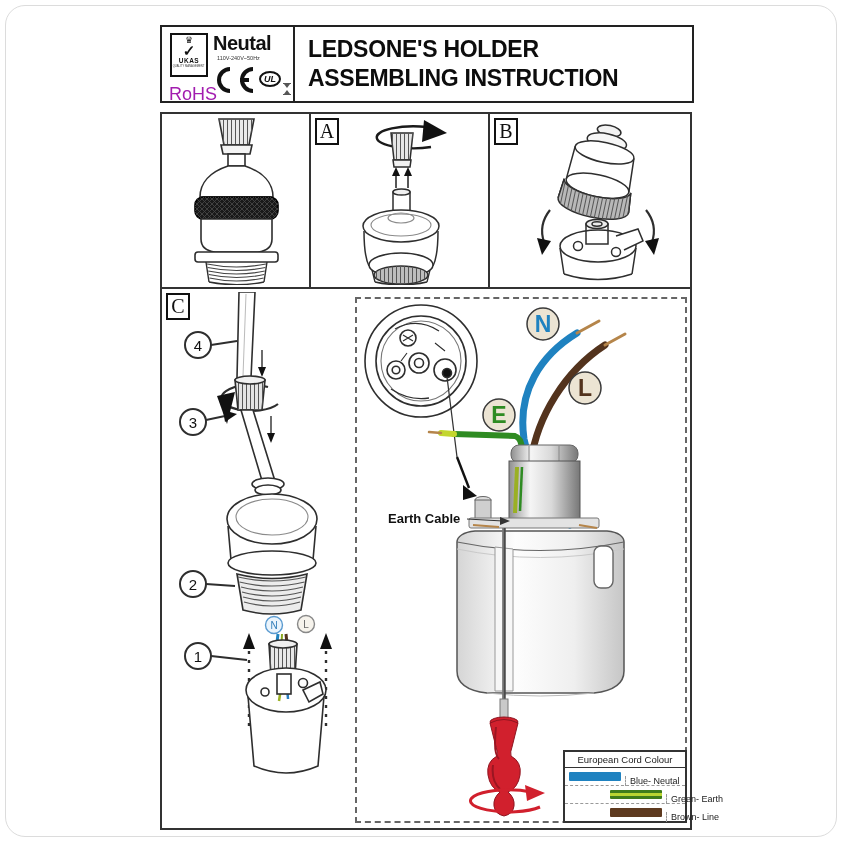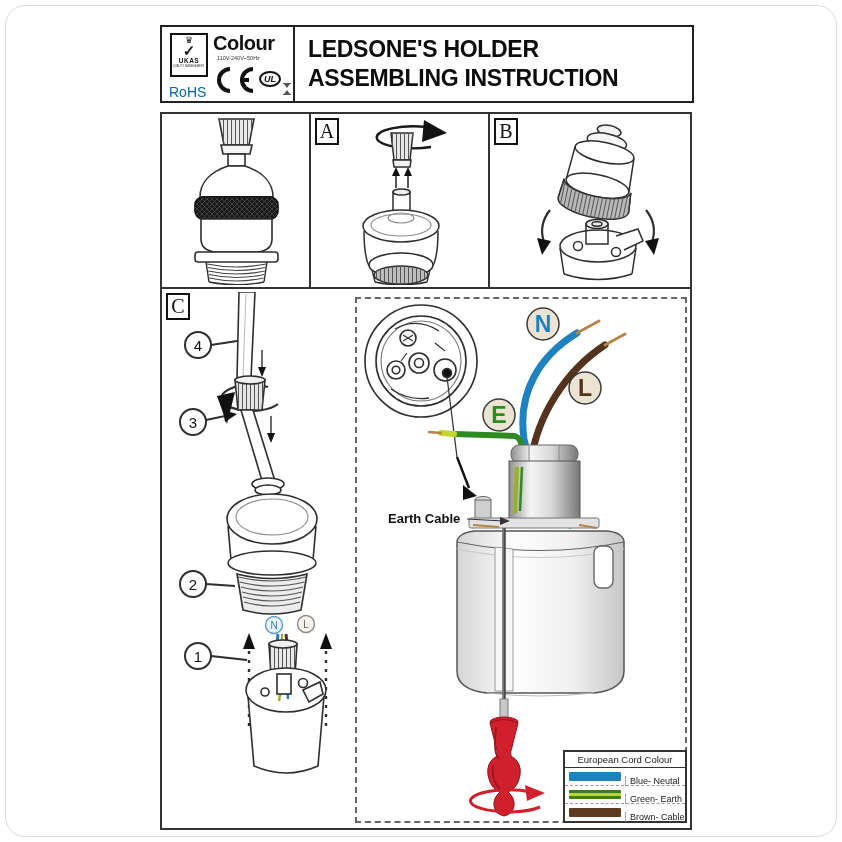--- a/index.html
+++ b/index.html
@@ -10,21 +10,21 @@
   
   .header{position:absolute;left:160px;top:25px;width:534px;height:78px;
           border:2px solid #222;display:flex;box-sizing:border-box;background:#fff;}
   .logo-cell{position:relative;width:133px;border-right:2px solid #222;box-sizing:border-box;}
   .ukas-box{position:absolute;left:8px;top:6px;width:38px;height:44px;border:2px solid #111;
             box-sizing:border-box;display:flex;flex-direction:column;align-items:center;line-height:1;}
   .ukas-crown{font-size:9px;margin-top:1px;}
   .ukas-check{font-size:15px;font-weight:bold;margin-top:-2px;}
   .ukas-word{font-size:6.5px;font-weight:bold;letter-spacing:.5px;}
   .ukas-sub{font-size:3px;color:#333;transform:scale(.9);white-space:nowrap;}
-  .rohs{position:absolute;left:7px;top:57px;font-size:14px;color:#0369a1;}
+  .rohs{position:absolute;left:7px;top:57px;font-size:18px;color:#a21caf;}
   .brand{position:absolute;left:51px;top:5px;font-size:20px;font-weight:bold;letter-spacing:-.5px;}
   .voltage{position:absolute;left:55px;top:28px;font-size:5.5px;color:#333;}
   .ce-mark{position:absolute;left:51px;top:38px;}
   .ul-mark{position:absolute;left:97px;top:44px;width:22px;height:16px;border:2px solid #111;
            border-radius:50%;box-sizing:border-box;display:flex;align-items:center;justify-content:center;
            font-size:9px;font-style:italic;font-weight:bold;}
   .hourglass{position:absolute;left:121px;top:56px;width:8px;height:10px;
              border-top:1.5px solid #555;border-bottom:1.5px solid #555;}
   .hourglass:before,.hourglass:after{content:"";position:absolute;left:1px;width:0;height:0;border-style:solid;}
   .hourglass:before{top:0;border-width:4px 3px 0 3px;border-color:#555 transparent transparent transparent;}
@@ -50,42 +50,42 @@
   
   .dashed-box{position:absolute;left:193px;top:8px;width:332px;height:526px;
               border:2px dashed #666;box-sizing:border-box;}
   .dashed-box > svg{position:absolute;left:0;top:0;}
 
   
   .legend{position:absolute;left:206px;top:451px;width:124px;background:#fff;
           border:2px solid #333;box-sizing:border-box;z-index:6;}
   .legend-title{font-size:9.5px;text-align:center;padding:2px 0;border-bottom:1.5px solid #333;color:#222;}
   .legend-row{display:flex;align-items:center;height:17px;}
-  .legend-row + .legend-row{border-top:1px dashed #999;}
+  .legend-row + .legend-row{border-top:1px dashed #999;padding-left:41px;}
   .sw{width:52px;height:9px;margin-left:4px;border-radius:1px;position:relative;flex:none;}
   .sw .stripe{position:absolute;left:0;top:3px;width:100%;height:3px;background:#b9d532;}
   .legend-lbl{flex:1;border-left:1px dashed #999;margin-left:4px;padding-left:4px;
               font-size:9px;color:#222;white-space:nowrap;margin-top:8px;}
 </style>
 </head>
 <body>
 
 <div class="sheet">
   <div class="frame"></div>
 
   <div class="header">
     <div class="logo-cell">
       <div class="ukas-box">
         <div class="ukas-crown">♛</div>
         <div class="ukas-check">✓</div>
         <div class="ukas-word">UKAS</div>
         <div class="ukas-sub">QUALITY MANAGEMENT</div>
       </div>
       <div class="rohs">RoHS</div>
-      <div class="brand">Colour</div>
+      <div class="brand">Neutal</div>
       <div class="voltage">110V-240V~50Hz</div>
       <svg class="ce-mark" width="44" height="30" viewBox="0 0 44 30">
         <path d="M17,4 A11,11 0 1 0 17,26" fill="none" stroke="#111" stroke-width="4"></path>
         <path d="M40,4 A11,11 0 1 0 40,26 M27,15 h9" fill="none" stroke="#111" stroke-width="4"></path>
       </svg>
       <div class="ul-mark">
         <span>UL</span>
       </div>
       <div class="hourglass"></div>
     </div>
@@ -365,20 +365,20 @@
             <div class="legend-lbl">Blue- Neutal</div>
           </div>
           <div class="legend-row">
             <div class="sw" style="background: rgb(63, 125, 28);">
                 <div class="stripe"></div>
               </div>
             <div class="legend-lbl">Green- Earth</div>
           </div>
           <div class="legend-row">
             <div class="sw" style="background: rgb(94, 58, 31);"></div>
-            <div class="legend-lbl">Brown- Cable</div>
+            <div class="legend-lbl">Brown- Line</div>
           </div>
         </div>
       </div>
 
     </div>
   </div>
 </div>
 
 </body></html>

